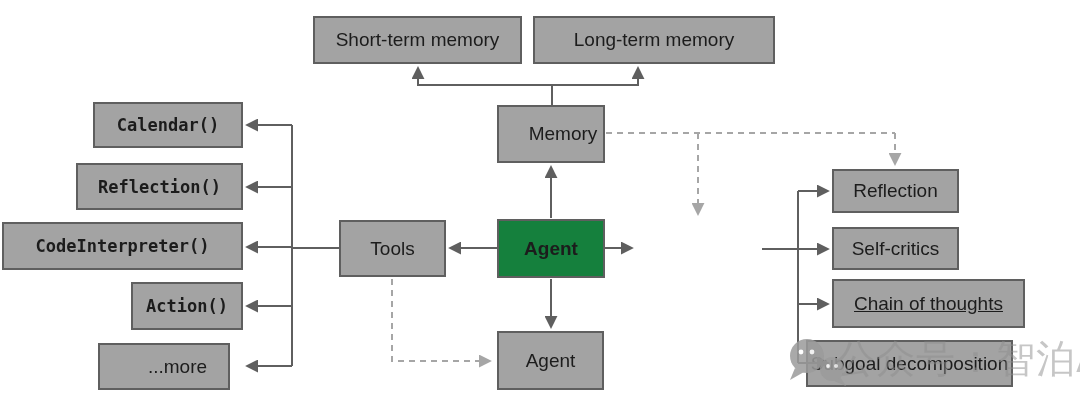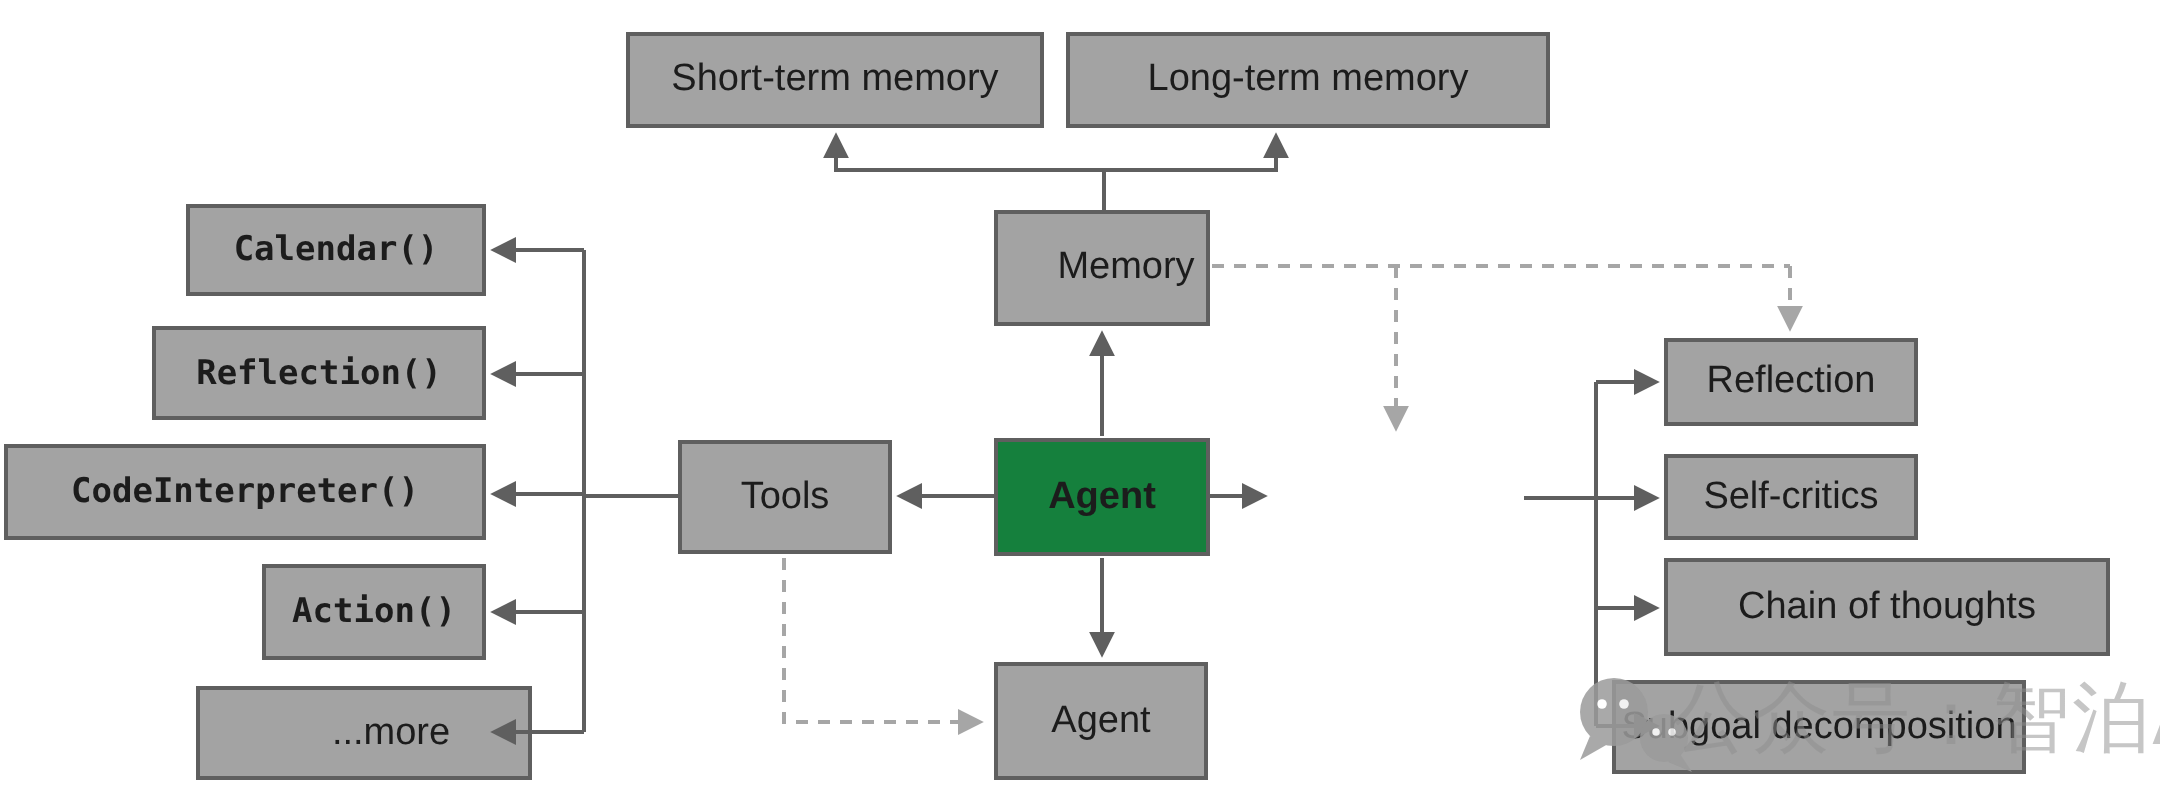--- a/index.html
+++ b/index.html
@@ -30,24 +30,24 @@
   #n-long   {left:533px;top:16px;width:242px;height:48px;}
   #n-memory {left:497px;top:105px;width:108px;height:58px;padding-left:24px;}
   #n-agent  {left:497px;top:219px;width:108px;height:59px;}
   #n-tools  {left:339px;top:220px;width:107px;height:57px;}
   #n-action {left:497px;top:331px;width:107px;height:59px;}
   #n-plan   {left:636px;top:219px;width:126px;height:59px;}
   #n-cal    {left:93px; top:102px;width:150px;height:46px;}
   #n-calc   {left:76px; top:163px;width:167px;height:47px;}
   #n-code   {left:2px;  top:222px;width:241px;height:48px;}
   #n-search {left:131px;top:282px;width:112px;height:48px;}
-  #n-more   {left:98px; top:343px;width:168px;height:47px;padding-left:27px;}
+  #n-more   {left:98px; top:343px;width:132px;height:47px;padding-left:27px;}
   #n-refl   {left:832px;top:169px;width:127px;height:44px;}
   #n-self   {left:832px;top:227px;width:127px;height:43px;}
-  #n-chain  {left:832px;top:279px;width:223px;height:49px;}
+  #n-chain  {left:832px;top:279px;width:193px;height:49px;text-decoration:underline;}
   #n-sub    {left:788px;top:340px;width:207px;height:47px;margin-left:18px;}
   #edges{position:absolute;left:0;top:0;z-index:3;pointer-events:none;}
   #watermark-text{
     position:absolute;left:836px;top:332px;
     font-size:39px;letter-spacing:1px;
     color:#8f8f8f;opacity:0.5;
     white-space:nowrap;z-index:4;
     font-family:"DejaVu Sans",sans-serif;
   }
 </style>

